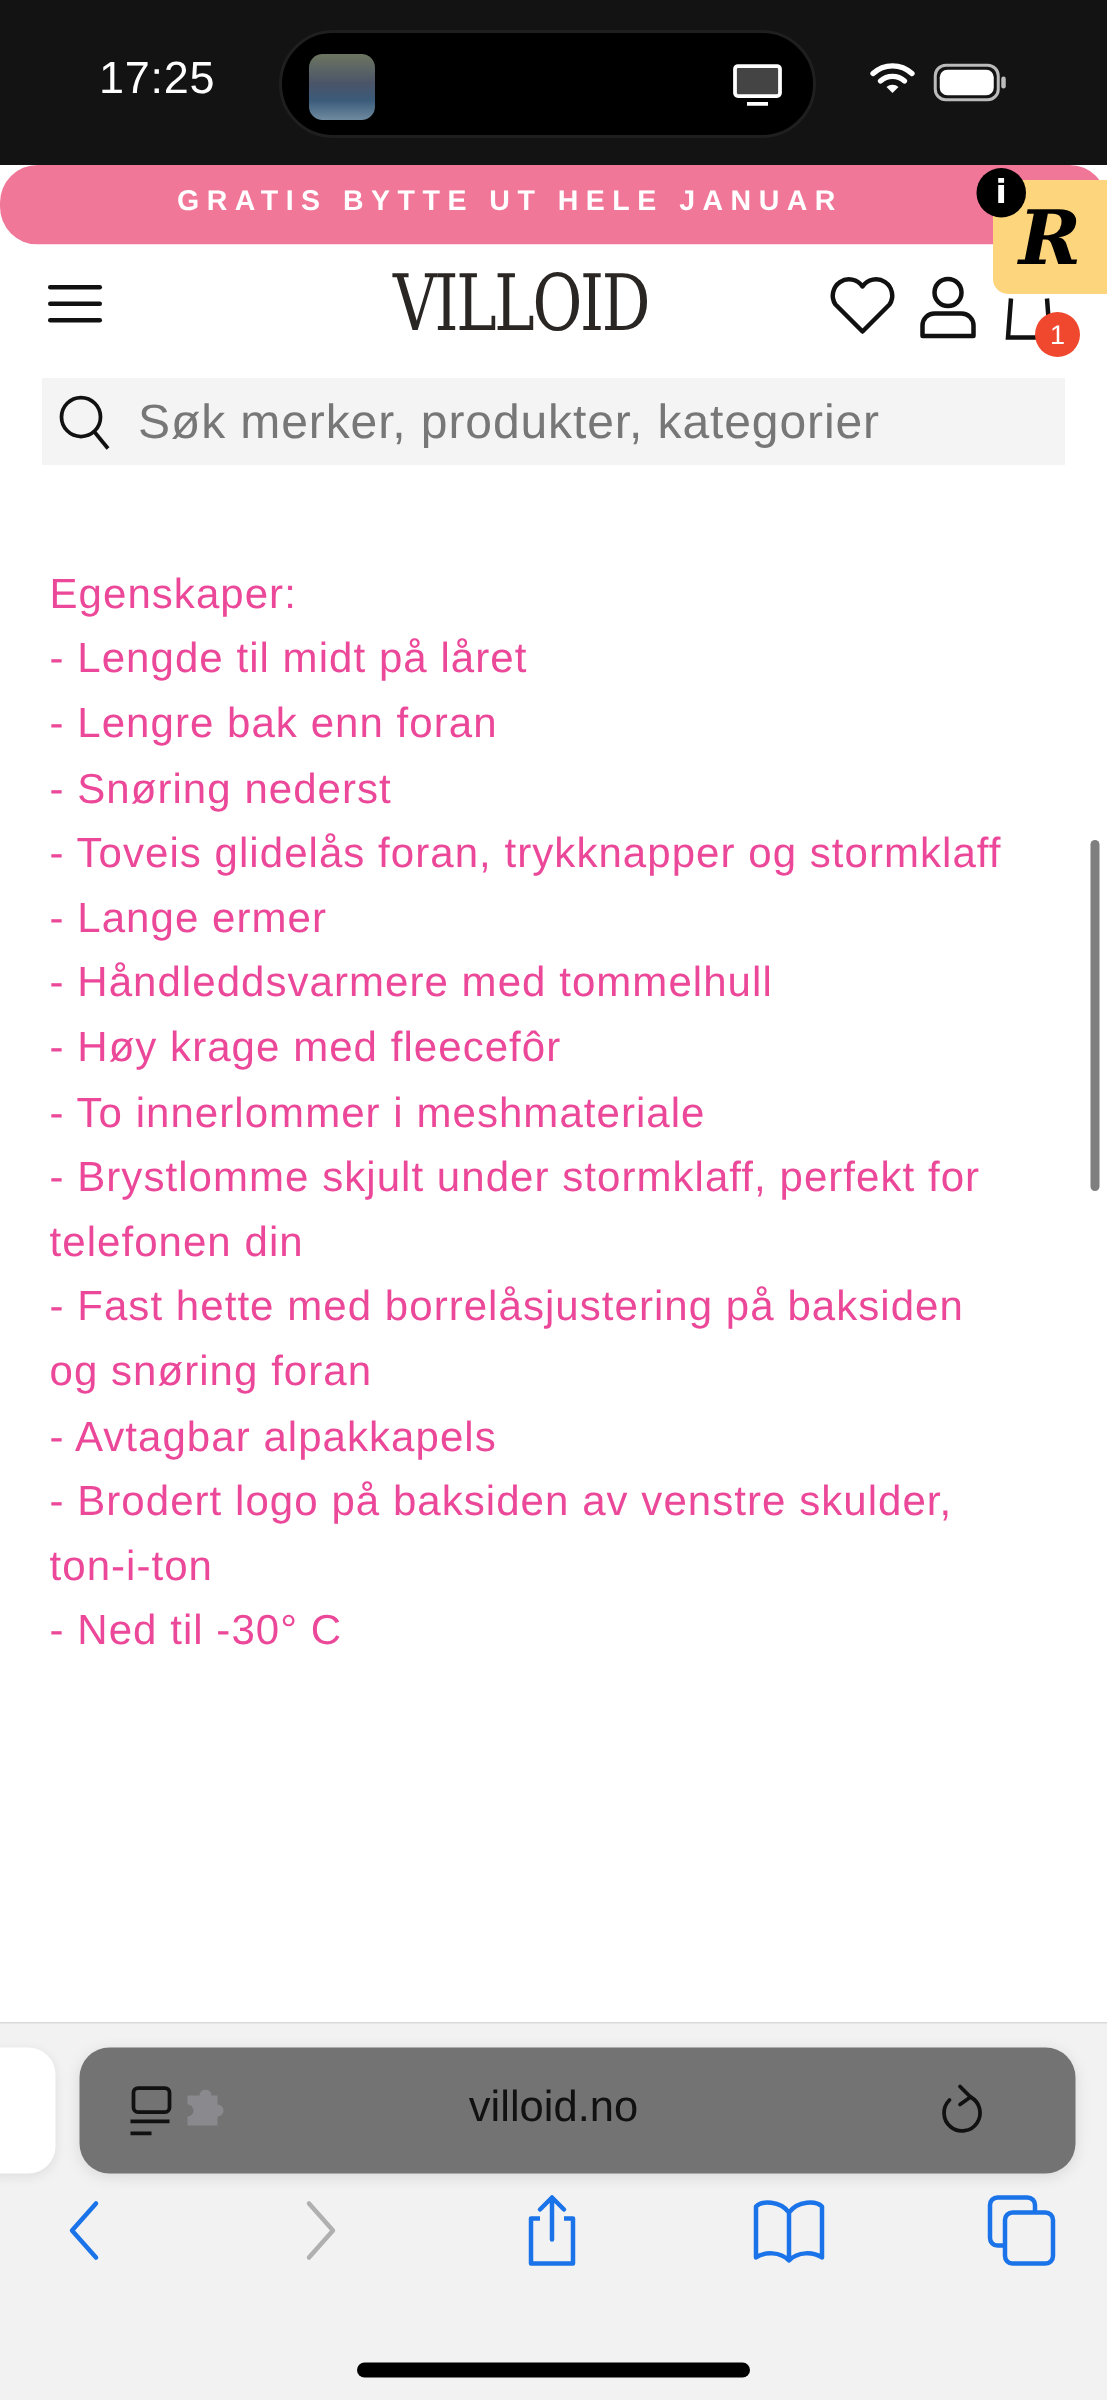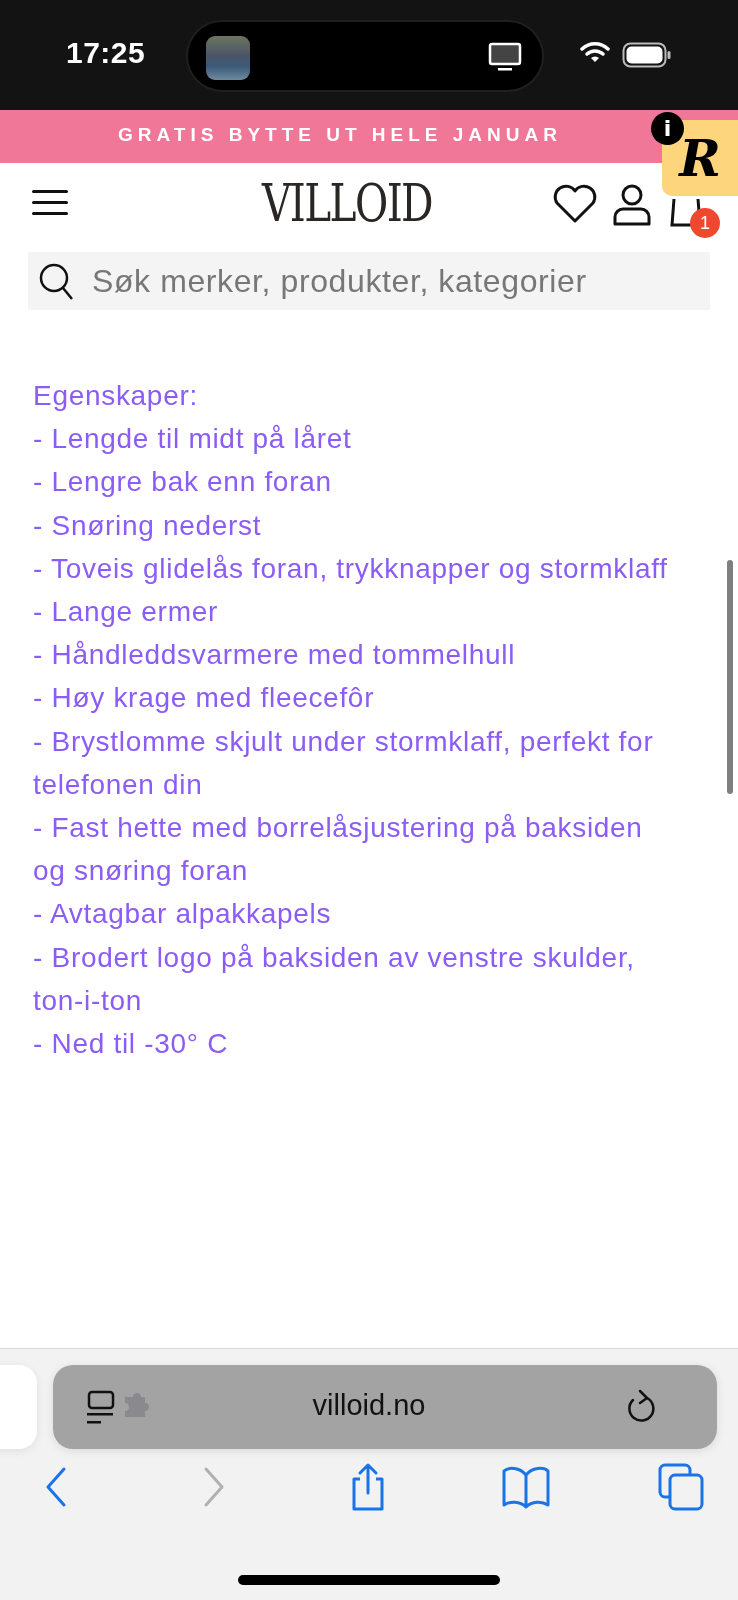--- a/index.html
+++ b/index.html
@@ -1,30 +1,30 @@
 <!DOCTYPE html>
 <html><head>
 <meta charset="utf-8">
 <style>
   * { box-sizing: border-box; margin: 0; padding: 0; }
   html, body { width: 738px; height: 1600px; overflow: hidden; background: #fff; }
   body { position: relative; font-family: "Liberation Sans", sans-serif; }
 
   
   .status-bar { position: absolute; left: 0; top: 0; width: 738px; height: 110px; background: #131313; }
-  .status-time { position: absolute; left: 66px; top: 36px; color: #fff; font-size: 30px; font-weight: bold; letter-spacing: 0.5px; font-family: "Liberation Sans", sans-serif; }
+  .status-time { position: absolute; left: 66px; top: 36px; color: #fff; font-size: 30px; font-weight: normal; letter-spacing: 0.5px; font-family: "Liberation Sans", sans-serif; }
   .island { position: absolute; left: 186px; top: 20px; width: 358px; height: 72px; background: #000; border-radius: 36px; border: 2px solid #1f1f1f; }
   .island-thumb { position: absolute; left: 18px; top: 14px; width: 44px; height: 44px; border-radius: 9px;
     background: linear-gradient(180deg, #6d7560 0%, #4a5468 45%, #3b5b7a 70%, #6f8ba0 100%); }
   .island-tv { position: absolute; right: 20px; top: 20px; width: 34px; height: 30px; }
   .wifi { position: absolute; left: 580px; top: 40px; width: 30px; height: 26px; }
   .battery { position: absolute; left: 622px; top: 42px; width: 50px; height: 26px; }
 
   
-  .promo { position: absolute; left: 0; top: 110px; width: 738px; height: 53px; background: #f17799; }
+  .promo { position: absolute; left: 0; top: 110px; width: 738px; height: 53px; background: #f17799; border-radius: 25px; }
   .promo-text { position: absolute; left: 0; width: 680px; top: 14px; text-align: center; color: #fff; font-size: 19px; font-weight: bold; letter-spacing: 5px; }
 
   
   .r-widget { position: absolute; left: 662px; top: 120px; width: 76px; height: 76px; background: #fdd57d; border-radius: 10px 0 0 10px; display:flex; align-items:center; justify-content:center; }
   .r-letter { font-family: "DejaVu Serif", serif; font-size: 50px; font-weight: bold; font-style: italic; color: #000; }
   .info-badge { position: absolute; left: 651px; top: 112px; width: 33px; height: 33px; border-radius: 50%; background: #000; color: #fff; font-weight: bold; font-size: 22px; text-align: center; line-height: 33px; font-family: "DejaVu Sans", sans-serif; }
 
   
   .header { position: absolute; left: 0; top: 163px; width: 738px; height: 85px; background: #fff; }
   .menu-icon { position: absolute; left: 32px; top: 24px; width: 38px; height: 32px; }
@@ -34,29 +34,29 @@
   .bag-icon { position: absolute; left: 670px; top: 20px; width: 34px; height: 46px; }
   .cart-badge { position: absolute; left: 690px; top: 45px; width: 30px; height: 30px; border-radius: 50%; background: #f0482f; color: #fff; font-size: 18px; text-align: center; line-height: 30px; }
 
   
   .search { position: absolute; left: 28px; top: 252px; width: 682px; height: 58px; background: #f4f4f4; }
   .search-icon { position: absolute; left: 8px; top: 8px; width: 40px; height: 42px; }
   .search-input { position: absolute; left: 64px; top: 0; width: 600px; height: 58px; border: none; background: transparent; font-size: 32px; color: #777; font-family: "Liberation Sans", sans-serif; letter-spacing: 0.6px; outline: none; }
   .search-input::placeholder { color: #777; }
 
   
-  .content { position: absolute; left: 33px; top: 374px; width: 640px; font-size: 28px; line-height: 43.2px; color: #8b5cf6; letter-spacing: 0.7px; font-family: "Liberation Sans", sans-serif; }
+  .content { position: absolute; left: 33px; top: 374px; width: 640px; font-size: 28px; line-height: 43.2px; color: #ec4899; letter-spacing: 0.7px; font-family: "Liberation Sans", sans-serif; }
   .content p { white-space: pre-wrap; }
 
   .scrollbar { position: absolute; left: 727px; top: 560px; width: 6px; height: 234px; background: #7f7f7f; border-radius: 3px; }
 
   
   .safari { position: absolute; left: 0; top: 1348px; width: 738px; height: 252px; background: #f2f2f2; border-top: 1px solid #d9d9d9; }
   .prev-tab { position: absolute; left: -20px; top: 16px; width: 57px; height: 84px; background: #fff; border-radius: 18px; box-shadow: 0 2px 8px rgba(0,0,0,0.08); }
-  .url-bar { position: absolute; left: 53px; top: 16px; width: 664px; height: 84px; background: #a3a3a3; border-radius: 20px; box-shadow: 0 2px 10px rgba(0,0,0,0.10); }
+  .url-bar { position: absolute; left: 53px; top: 16px; width: 664px; height: 84px; background: #737373; border-radius: 20px; box-shadow: 0 2px 10px rgba(0,0,0,0.10); }
   .reader-icon { position: absolute; left: 32px; top: 24px; width: 32px; height: 38px; }
   .ext-icon { position: absolute; left: 70px; top: 28px; width: 32px; height: 28px; }
   .url-text { position: absolute; left: 0; width: 632px; top: 24px; text-align: center; font-size: 29px; color: #111; font-family: "Liberation Sans", sans-serif; }
   .reload-icon { position: absolute; left: 570px; top: 23px; width: 36px; height: 38px; }
   .nav-row { position: absolute; left: 0; top: 112px; width: 738px; height: 60px; }
   .nav-btn { position: absolute; top: 0; width: 52px; height: 52px; }
   .home-indicator { position: absolute; left: 238px; top: 1575px; width: 262px; height: 10px; background: #000; border-radius: 5px; }
 </style>
 </head>
 <body>
@@ -121,20 +121,21 @@
 
 <div class="content">
   <p>Egenskaper:</p>
   <p>- Lengde til midt på låret</p>
   <p>- Lengre bak enn foran</p>
   <p>- Snøring nederst</p>
   <p>- Toveis glidelås foran, trykknapper og stormklaff</p>
   <p>- Lange ermer</p>
   <p>- Håndleddsvarmere med tommelhull</p>
   <p>- Høy krage med fleecefôr</p>
+  <p>- To innerlommer i meshmateriale</p>
   <p>- Brystlomme skjult under stormklaff, perfekt for telefonen din</p>
   <p>- Fast hette med borrelåsjustering på baksiden og snøring foran</p>
   <p>- Avtagbar alpakkapels</p>
   <p>- Brodert logo på baksiden av venstre skulder, ton-i-ton</p>
   <p>- Ned til -30° C</p>
 </div>
 
 <div class="scrollbar"></div>
 
 <div class="safari">

